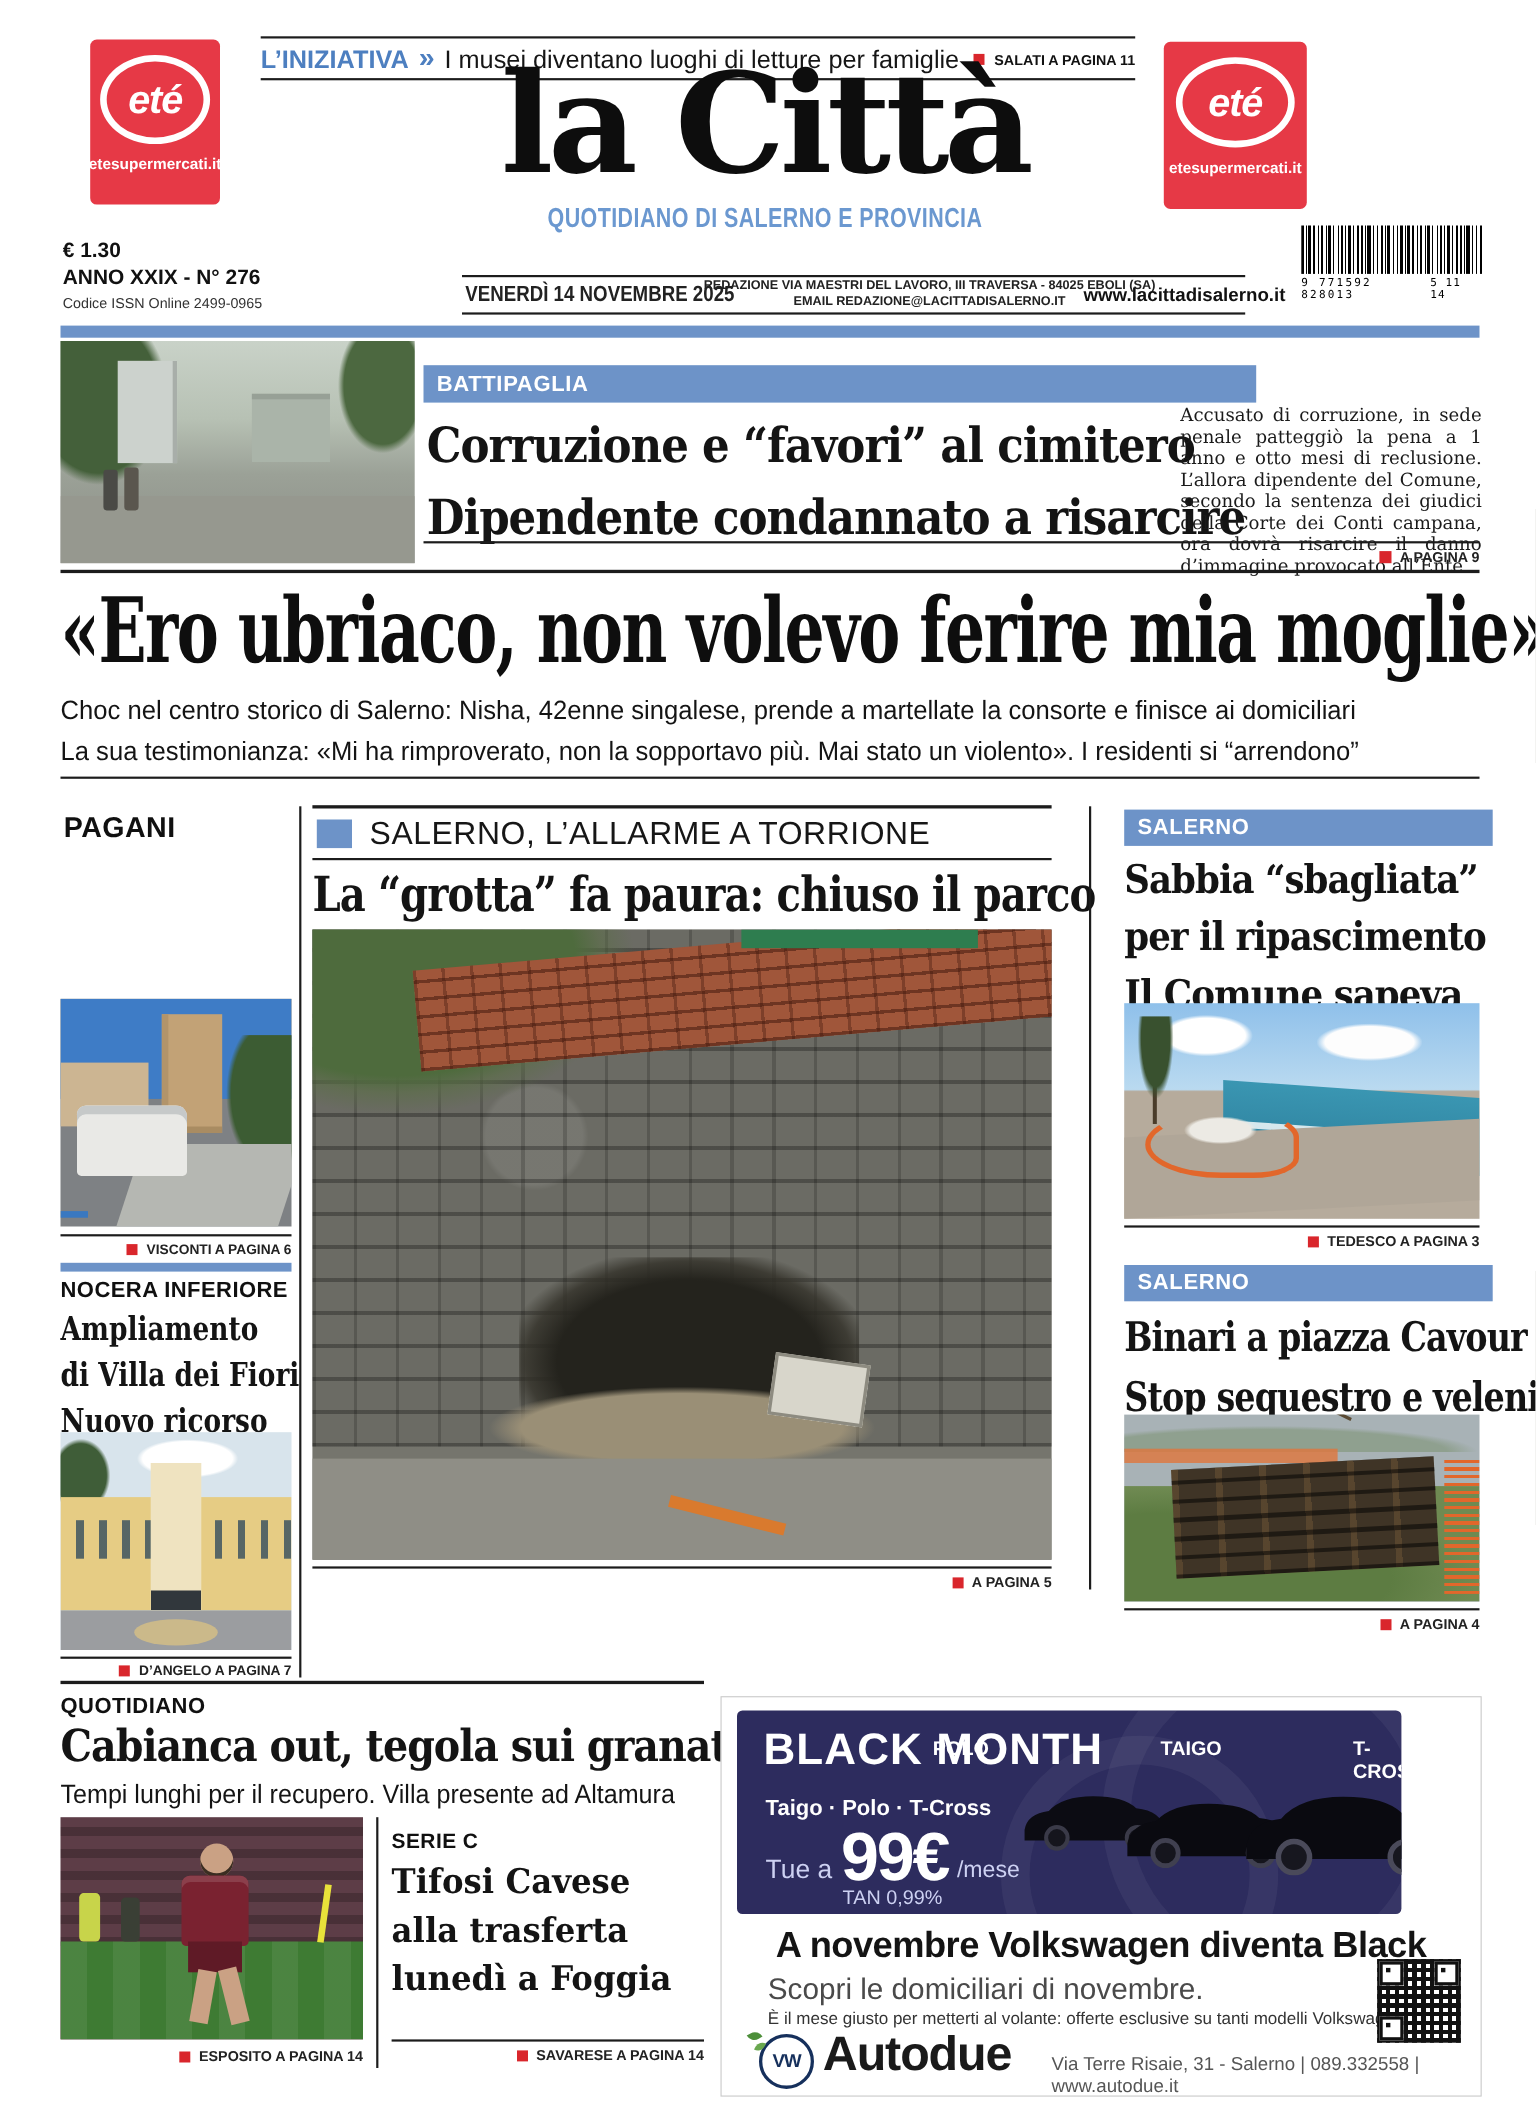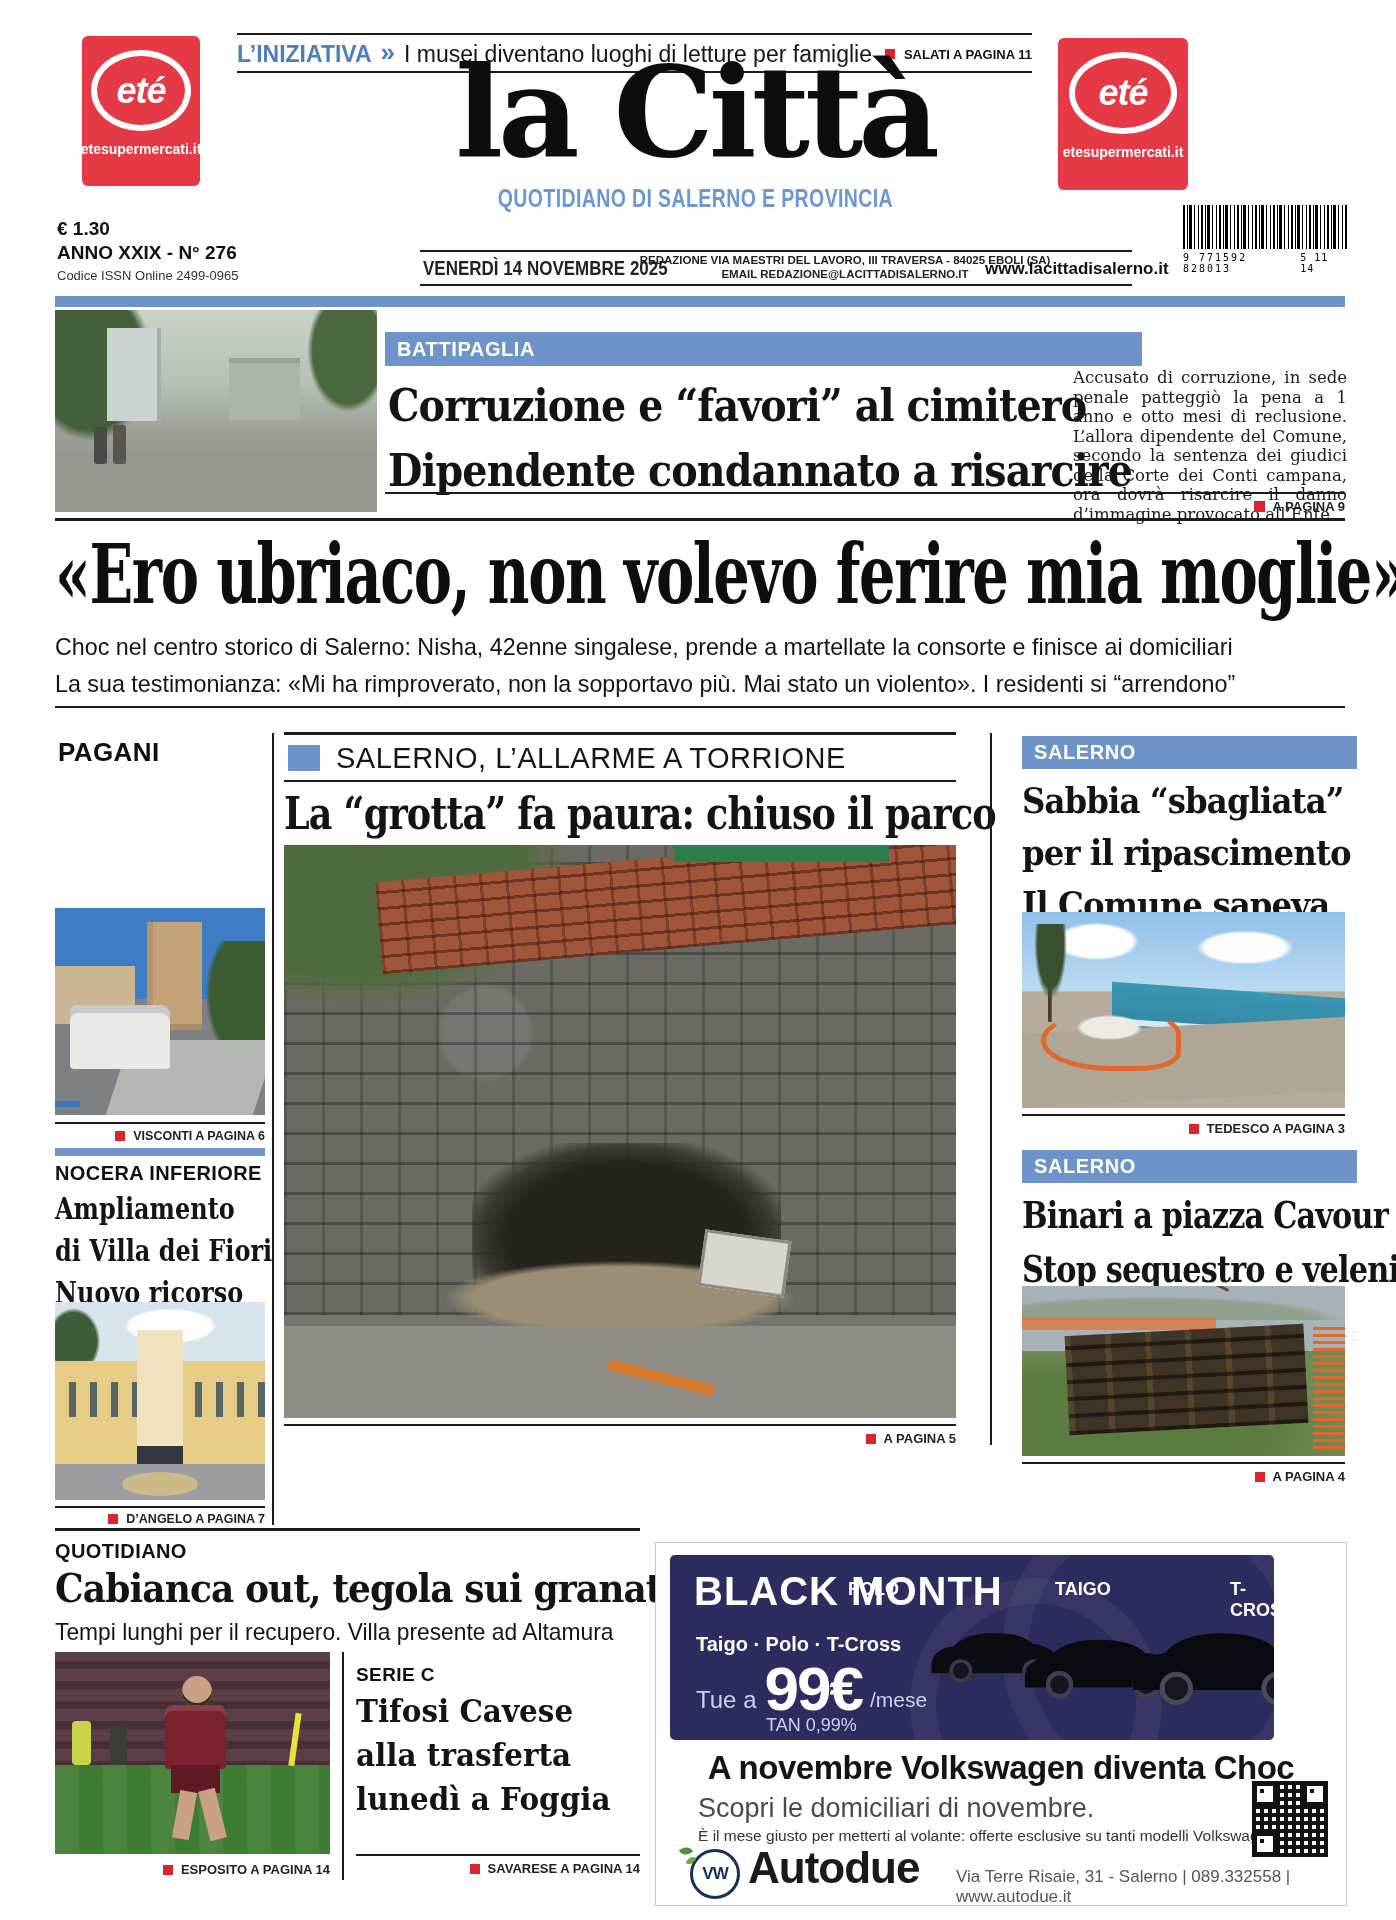--- a/index.html
+++ b/index.html
@@ -305,21 +305,21 @@
         <path d="M8 38 q2 -12 18 -14 q10 -11 33 -11 q23 0 32 9 q19 2 21 16 l0 8 l-104 0 z" fill="#0a0a10"></path>
         <circle cx="32" cy="44" r="8" fill="#15151d" stroke="#404050" stroke-width="3"></circle>
         <circle cx="92" cy="44" r="8" fill="#15151d" stroke="#404050" stroke-width="3"></circle>
       </svg>
       <svg width="210" height="90" viewBox="0 0 120 54" style="position:absolute;left:448px;top:60px;">
         <path d="M6 38 q2 -13 19 -15 q10 -12 34 -12 q24 0 33 10 q20 2 22 17 l0 7 l-108 0 z" fill="#0a0a10"></path>
         <circle cx="32" cy="44" r="8.5" fill="#17171f" stroke="#4a4a5a" stroke-width="3"></circle>
         <circle cx="93" cy="44" r="8.5" fill="#17171f" stroke="#4a4a5a" stroke-width="3"></circle>
       </svg>
     </div>
-    <div style="position:absolute;left:0;top:206px;width:100%;text-align:center;font-size:33px;font-weight:bold;color:#141414;letter-spacing:-.5px;">A novembre Volkswagen diventa Choc</div>
+    <div style="position:absolute;left:0;top:206px;width:100%;text-align:center;font-size:33px;font-weight:bold;color:#141414;letter-spacing:-.5px;">A novembre Volkswagen diventa Black</div>
     <div style="position:absolute;left:42px;top:250px;font-size:27px;color:#4a4a4a;">Scopri le domiciliari di novembre.</div>
     <div style="position:absolute;left:42px;top:284px;font-size:15.5px;color:#333;">È il mese giusto per metterti al volante: offerte esclusive su tanti modelli Volkswagen.</div>
     <div class="qr" style="position:absolute;right:18px;top:238px;width:76px;height:76px;">
       <span class="qrc" style="left:2px;top:2px;"></span>
       <span class="qrc" style="right:2px;top:2px;"></span>
       <span class="qrc" style="left:2px;bottom:2px;"></span>
     </div>
     <div style="position:absolute;left:34px;top:306px;width:44px;height:44px;border:3px solid #16305c;border-radius:50%;display:flex;align-items:center;justify-content:center;">
       <span style="font-weight:bold;font-size:17px;color:#16305c;letter-spacing:-1px;">VW</span>
     </div>

